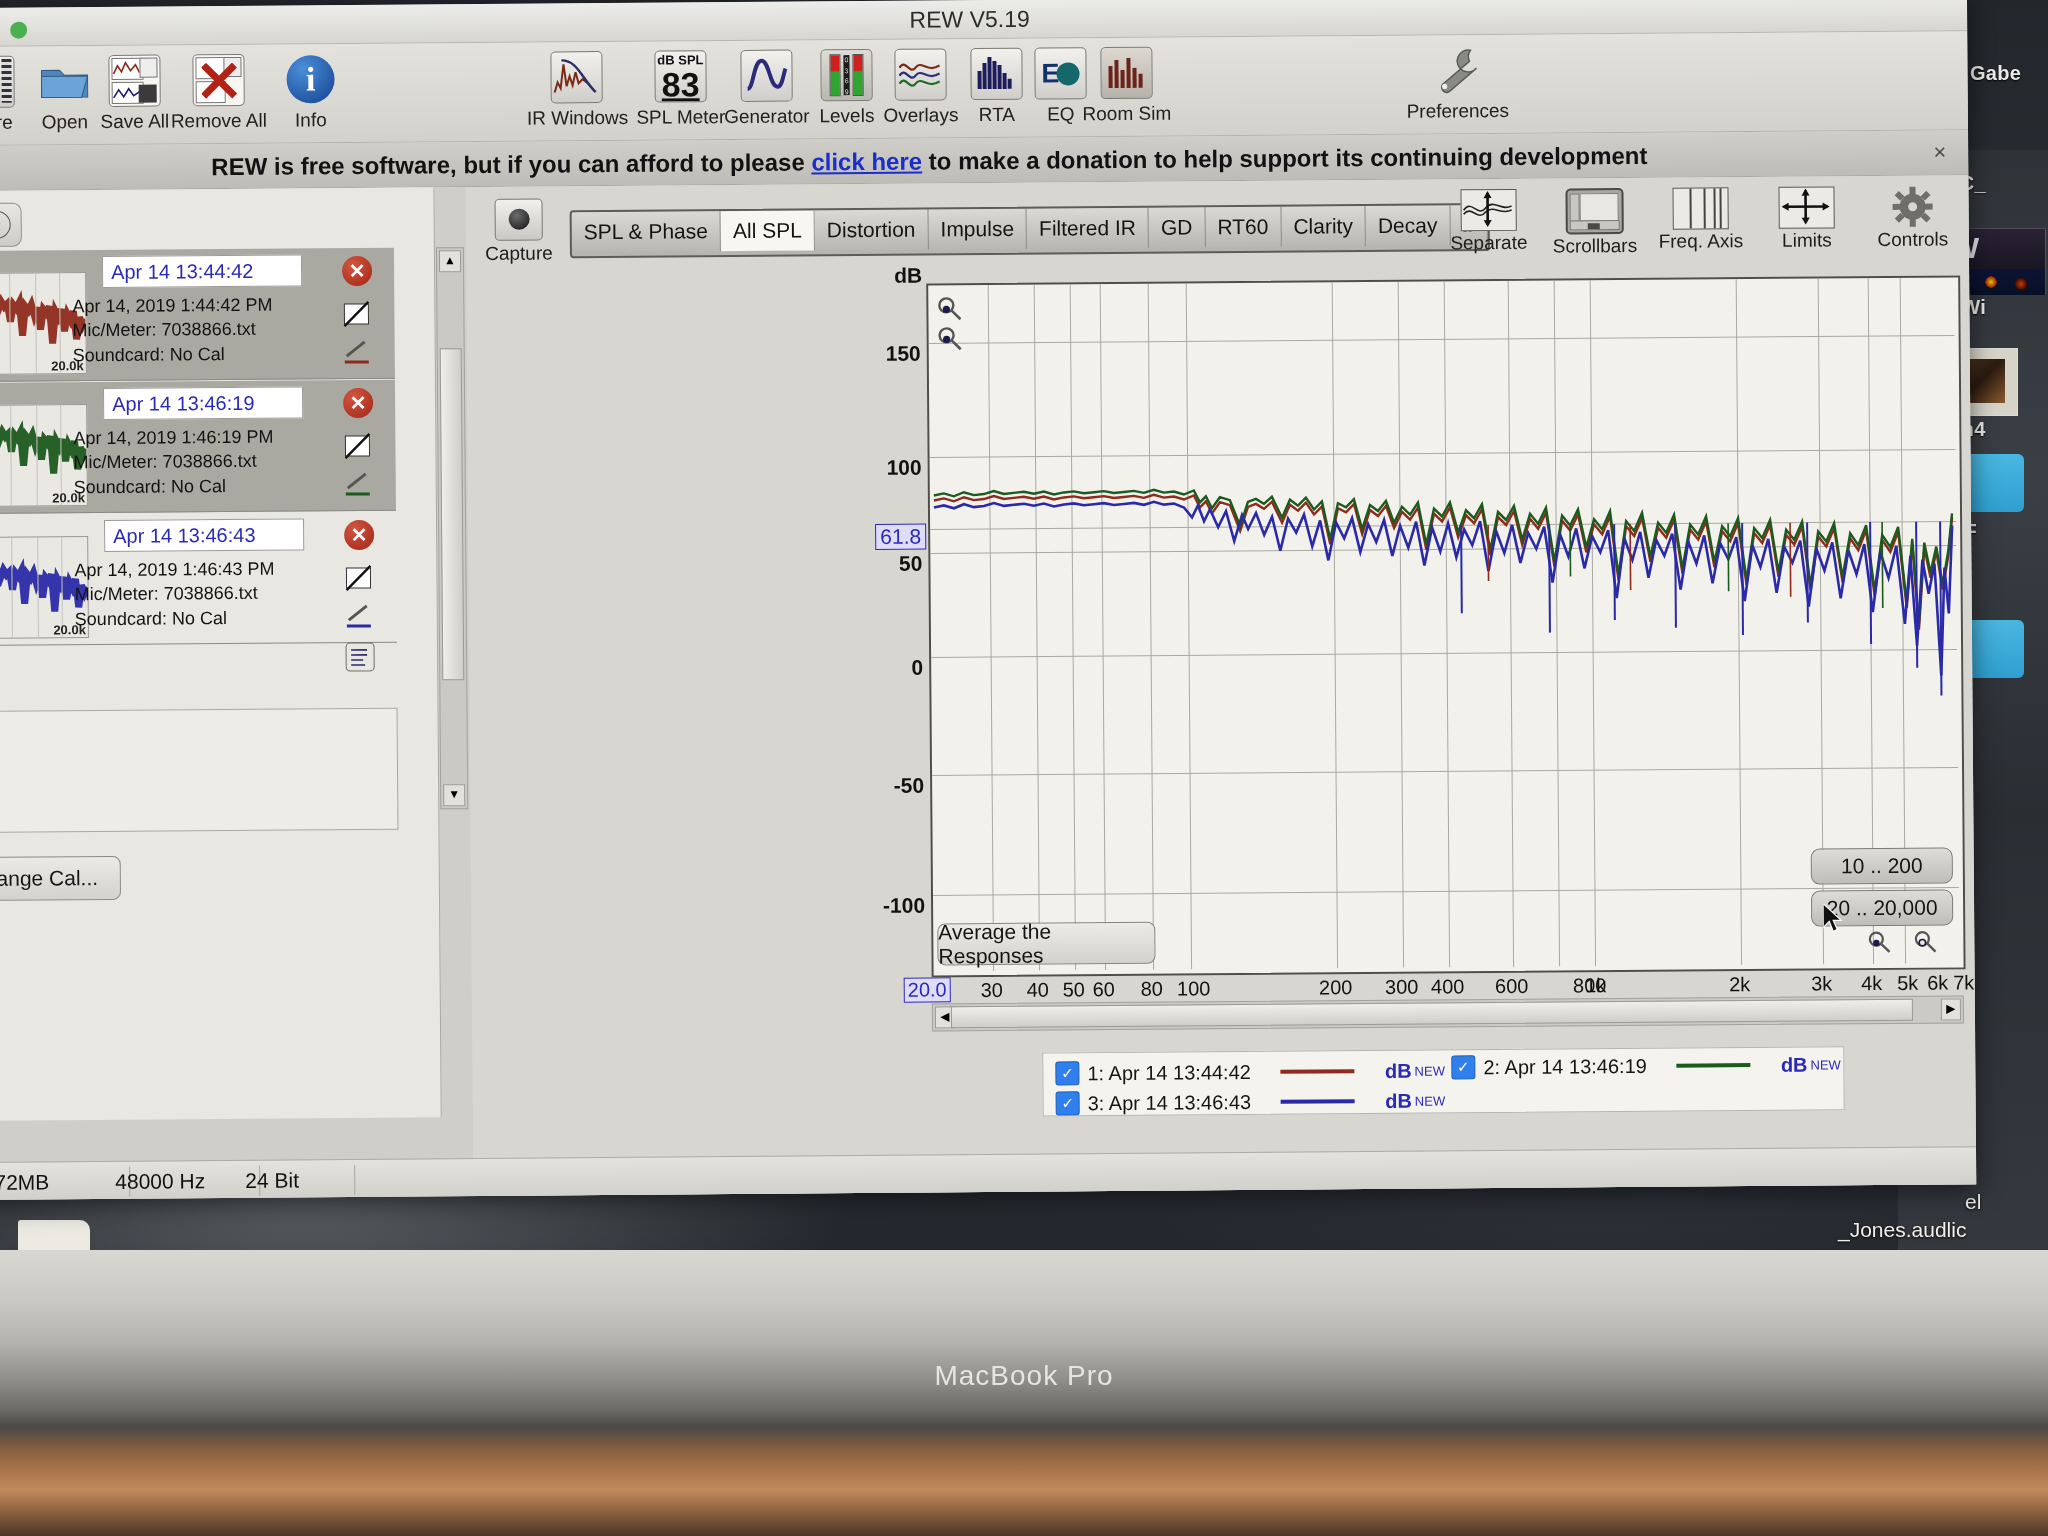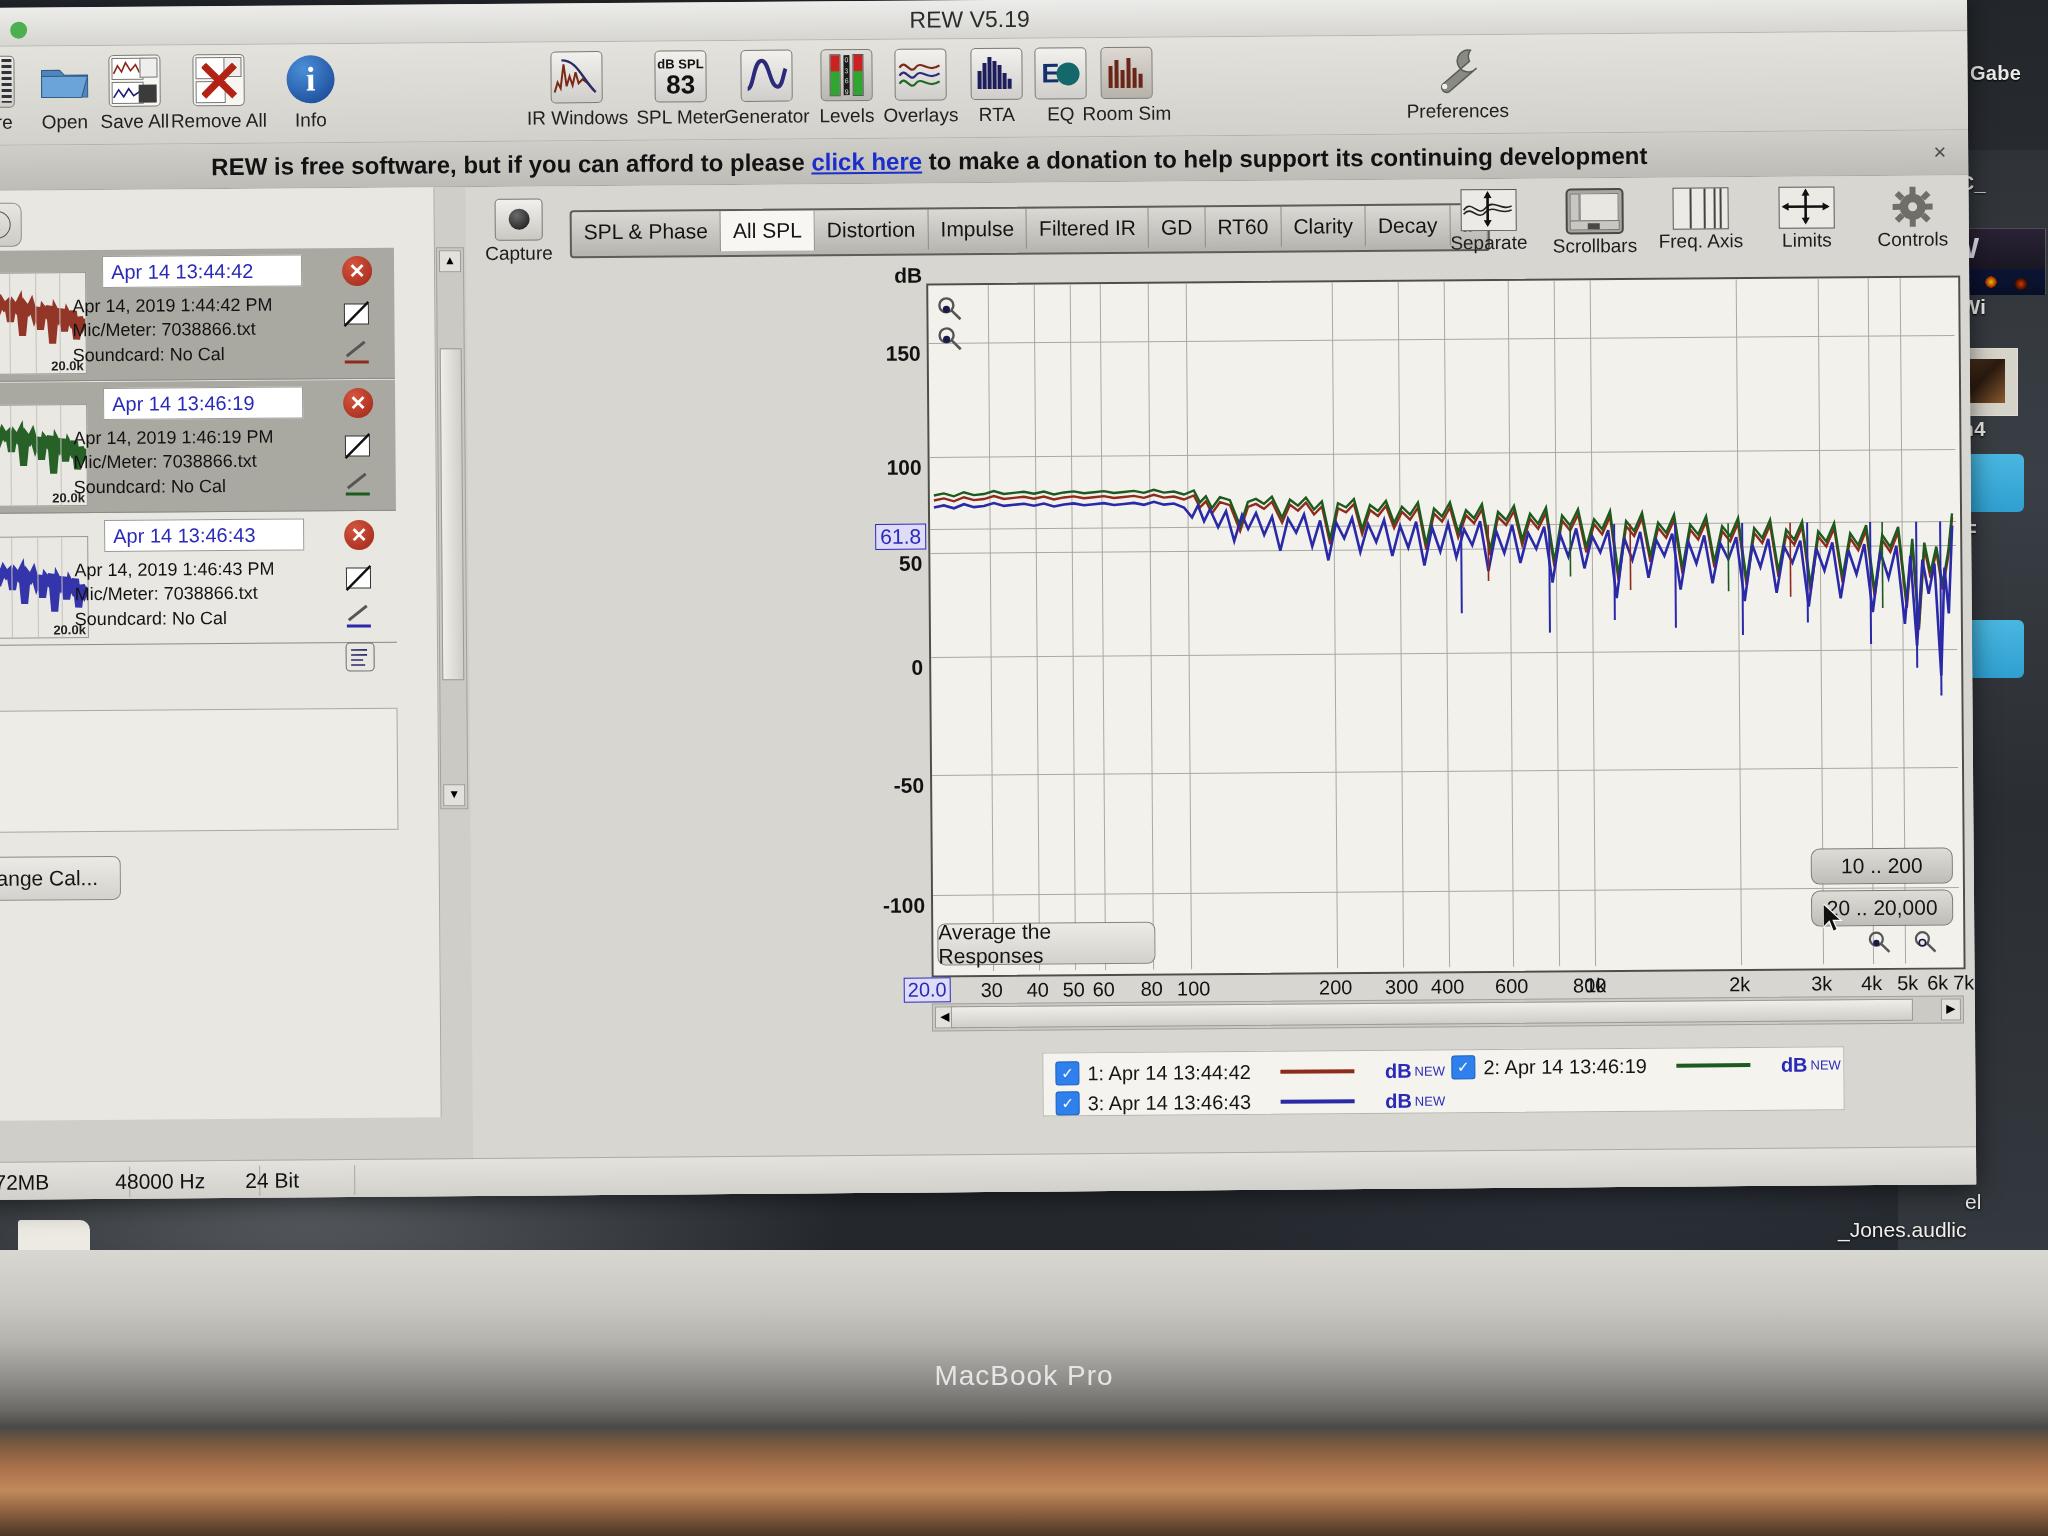--- a/index.html
+++ b/index.html
@@ -369,21 +369,21 @@
             </svg>
           </div>
         </div>
         <div class="lbl">IR Windows</div>
       </div>
 
       <div class="tbtn" style="left:658px;">
         <div class="ico">
           <div class="icbox" style="display:flex;flex-direction:column;align-items:center;justify-content:center;">
             <div style="font-size:13px;font-weight:bold;color:#111;font-family:'Liberation Sans',sans-serif;">dB SPL</div>
-            <div style="font-size:26px;font-weight:bold;color:#111;line-height:1;font-family:'Liberation Sans',sans-serif;">83</div>
+            <div style="font-size:34px;font-weight:bold;color:#111;line-height:1;font-family:'Liberation Sans',sans-serif;text-decoration:underline;">83</div>
           </div>
         </div>
         <div class="lbl">SPL Meter</div>
       </div>
 
       <div class="tbtn" style="left:744px;">
         <div class="ico">
           <div class="icbox">
             <svg width="48" height="46" viewBox="0 0 48 46">
               <path d="M6 38 C12 38 12 10 20 10 C28 10 28 36 36 36 C41 36 42 22 44 18" fill="none" stroke="#2b2b7a" stroke-width="4"></path>

